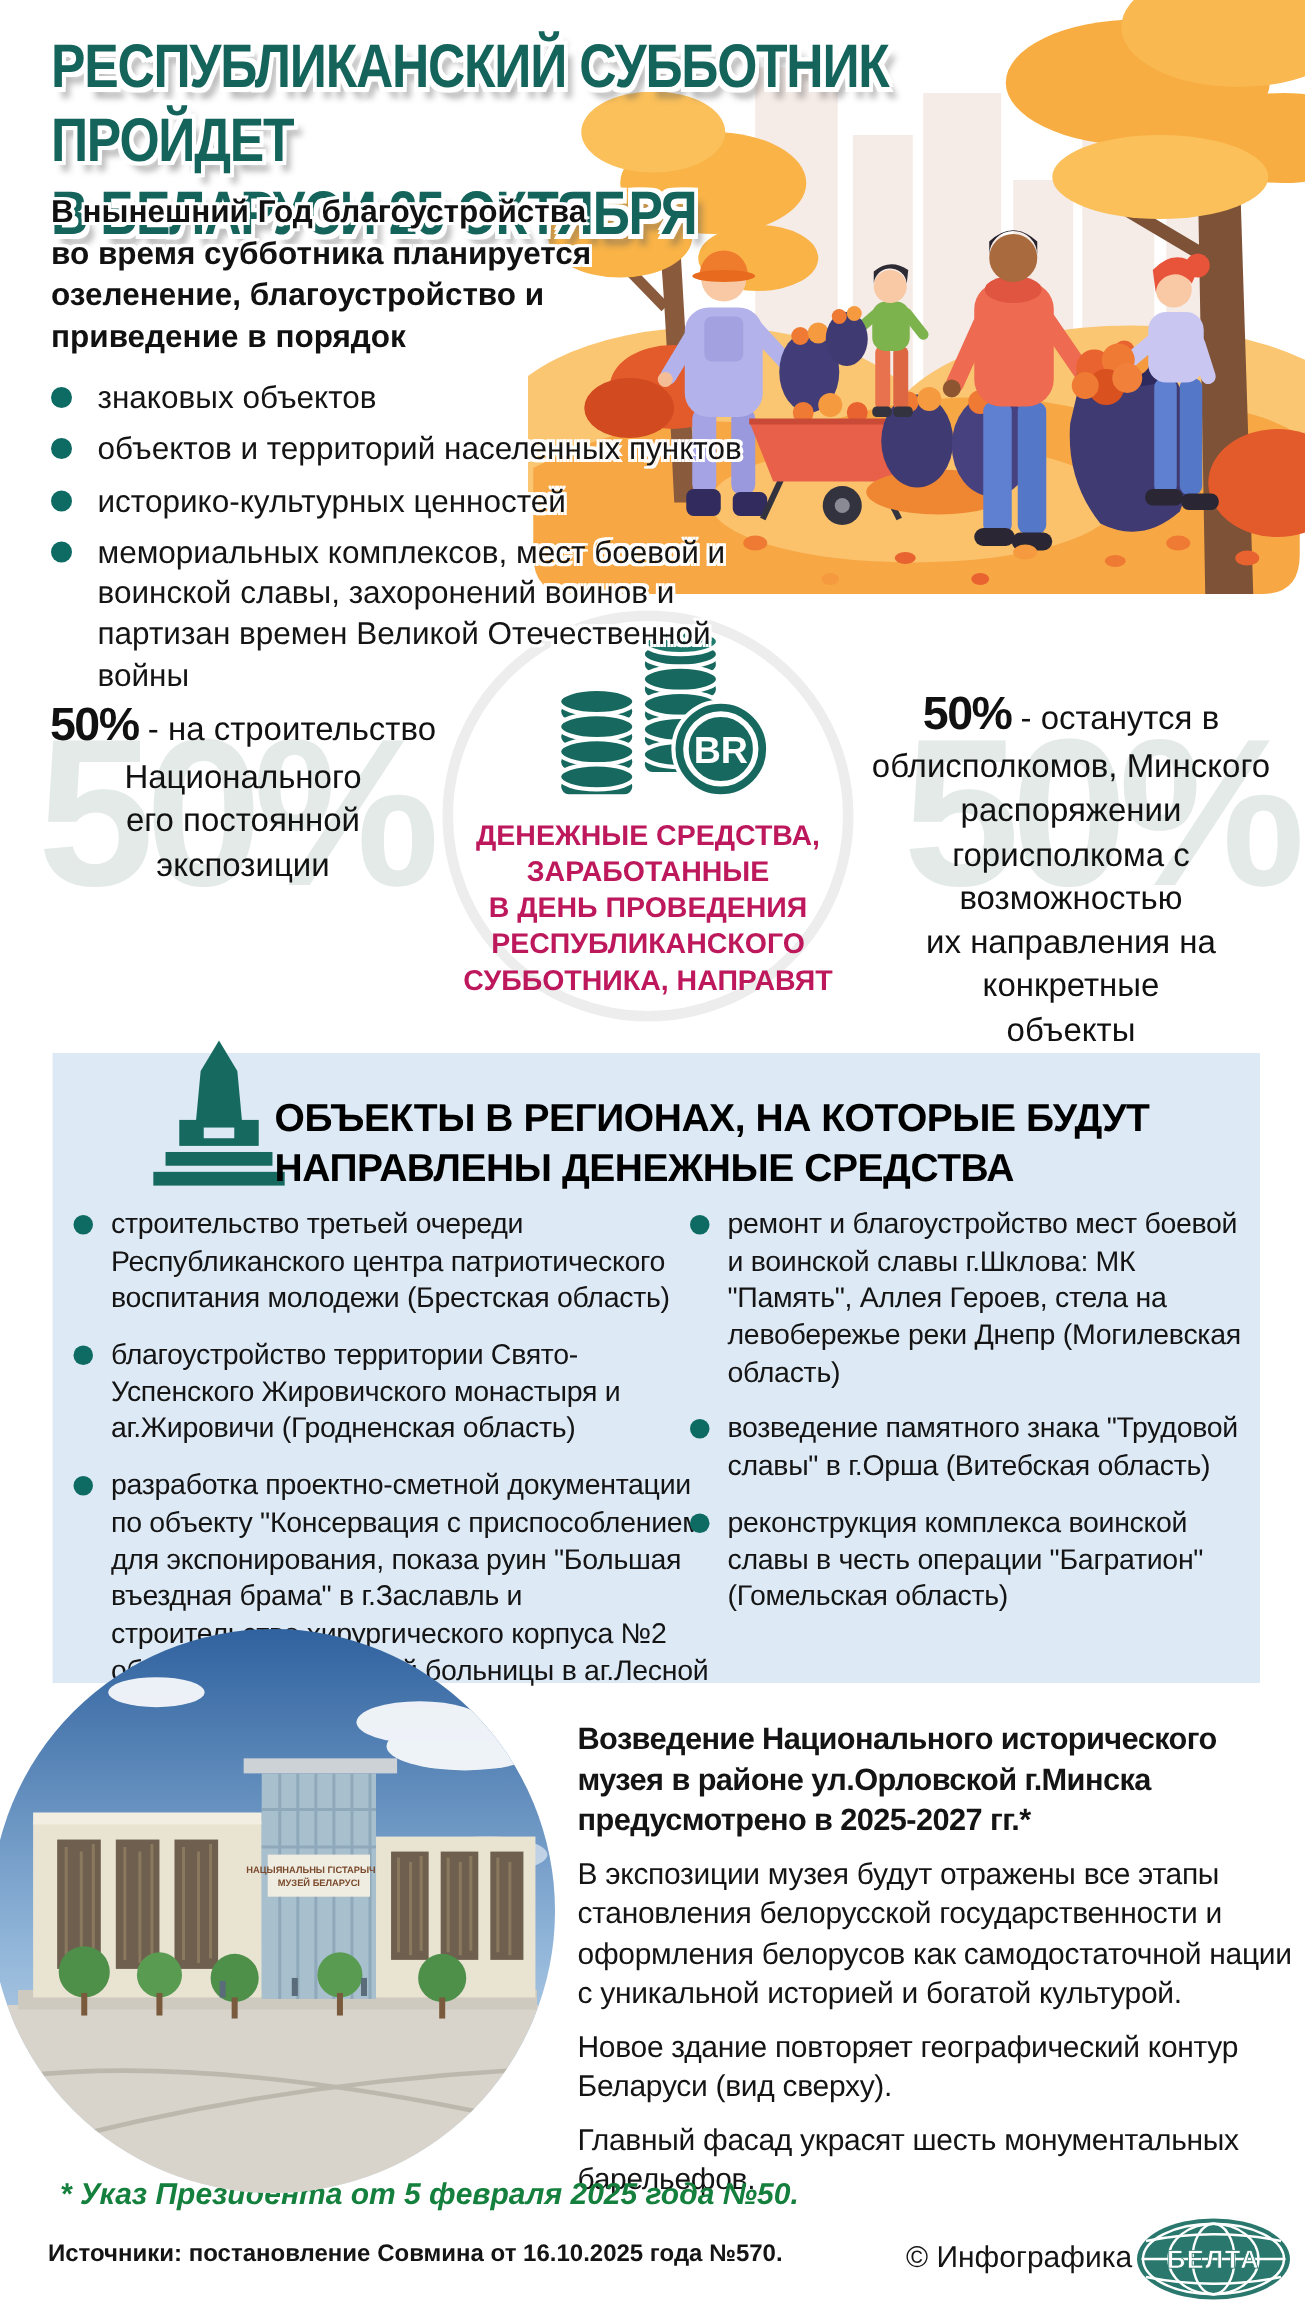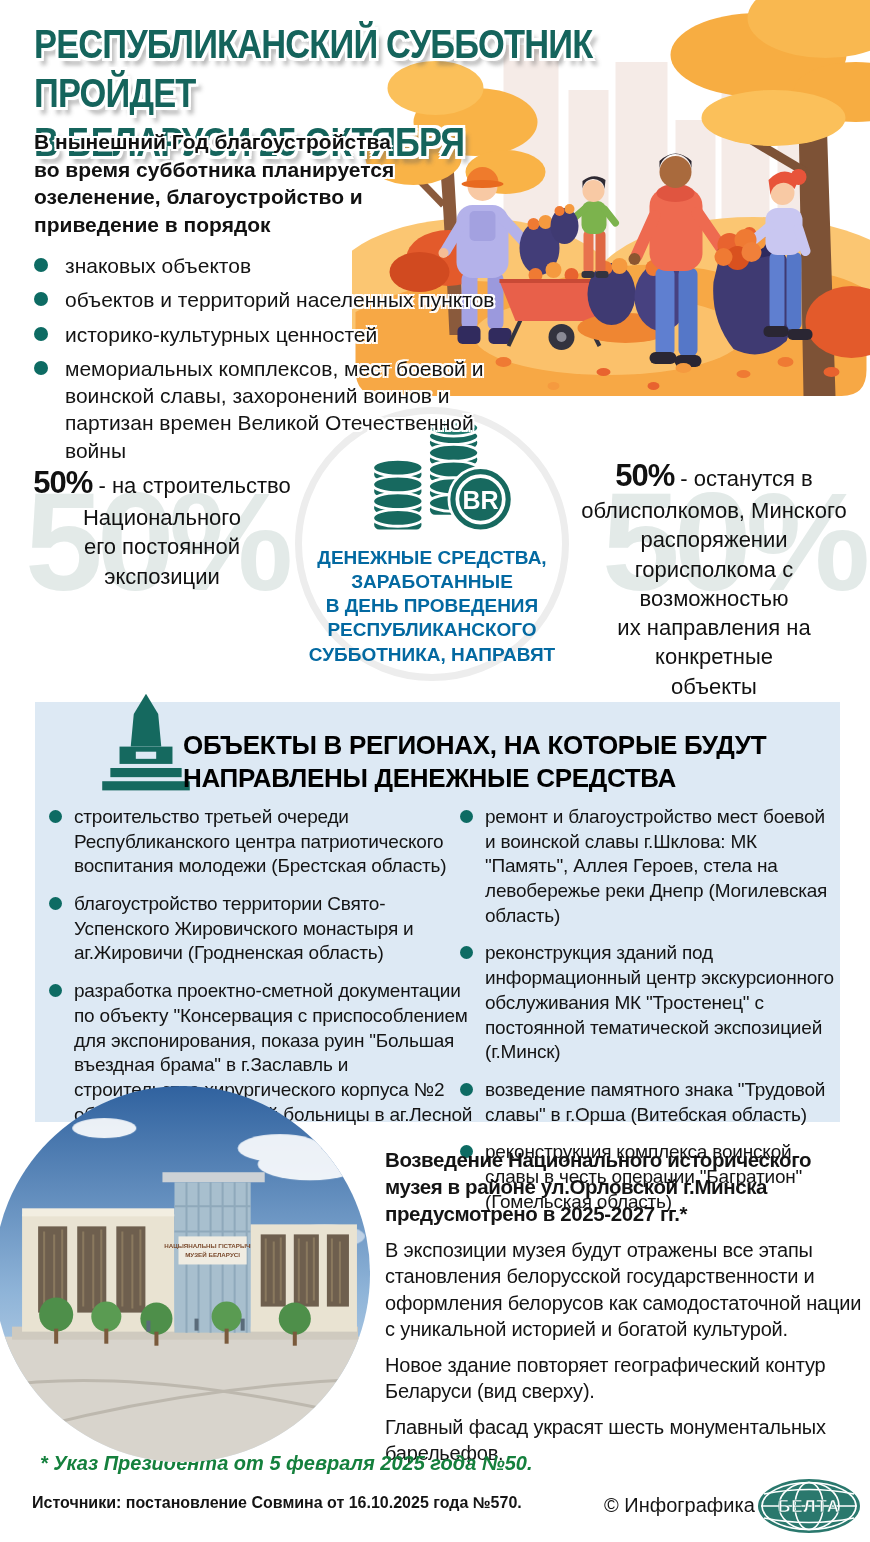--- a/index.html
+++ b/index.html
@@ -42,21 +42,21 @@
   .wm { z-index:0; font-size:140px; font-weight:800; letter-spacing:-6px; line-height:1; color:#e3eae8; }
   .wm-left  { left:25px; top:472px; }
   .wm-right { left:602px; top:472px; }
   .ring {
     left:295px; top:407px; width:274px; height:274px; border-radius:50%;
     border:7px solid #ededed; background:#fff; z-index:1;
   }
   .coins { left:356px; top:414px; width:158px; height:126px; z-index:2; }
   .center-text {
     left:302px; top:546px; width:260px; z-index:2; text-align:center;
-    color:#0369a1; font-weight:800; font-size:19px; line-height:1.27;
+    color:#be185d; font-weight:800; font-size:19px; line-height:1.27;
   }
   .alloc { z-index:2; text-align:center; font-size:22px; line-height:1.33; color:#111; }
   .alloc .pct { font-size:31px; font-weight:800; letter-spacing:-1px; }
   .alloc-left  { left:33px;  top:462px; width:258px; }
   .alloc-right { left:565px; top:455px; width:298px; }
 
   
   .bluebox { left:35px; top:702px; width:805px; height:420px; background:#dde9f4; z-index:2; }
   .monument { position:absolute; left:55px; top:-13px; width:112px; height:103px; }
   .box-title {
@@ -318,21 +318,20 @@
     </svg>
   </div>
   <div class="box-title">ОБЪЕКТЫ В РЕГИОНАХ, НА КОТОРЫЕ БУДУТ НАПРАВЛЕНЫ ДЕНЕЖНЫЕ СРЕДСТВА</div>
   <ul class="col col-l">
     <li><span class="dot"></span><span>строительство третьей очереди Республиканского центра патриотического воспитания молодежи (Брестская область)</span></li>
     <li><span class="dot"></span><span>благоустройство территории Свято-Успенского Жировичского монастыря и аг.Жировичи (Гродненская область)</span></li>
     <li><span class="dot"></span><span>разработка проектно-сметной документации по объекту "Консервация с приспособлением для экспонирования, показа руин "Большая въездная брама" в г.Заславль и строительство хирургического корпуса №2 областной клинической больницы в аг.Лесной (Минская область)</span></li>
   </ul>
   <ul class="col col-r">
     <li><span class="dot"></span><span>ремонт и благоустройство мест боевой и воинской славы г.Шклова: МК "Память", Аллея Героев, стела на левобережье реки Днепр (Могилевская область)</span></li>
-    <li><span class="dot"></span><span>реконструкция зданий под информационный центр экскурсионного обслуживания МК "Тростенец" с постоянной тематической экспозицией (г.Минск)</span></li>
     <li><span class="dot"></span><span>возведение памятного знака "Трудовой славы" в г.Орша (Витебская область)</span></li>
     <li><span class="dot"></span><span>реконструкция комплекса воинской славы в честь операции "Багратион" (Гомельская область)</span></li>
   </ul>
 </div>
 
 <div class="abs photo">
   <svg width="376" height="376" viewBox="0 0 375 375" xmlns="http://www.w3.org/2000/svg">
     <defs>
       <linearGradient id="sky" x1="0" y1="0" x2="0" y2="1">
         <stop offset="0" stop-color="#30629f"></stop>

